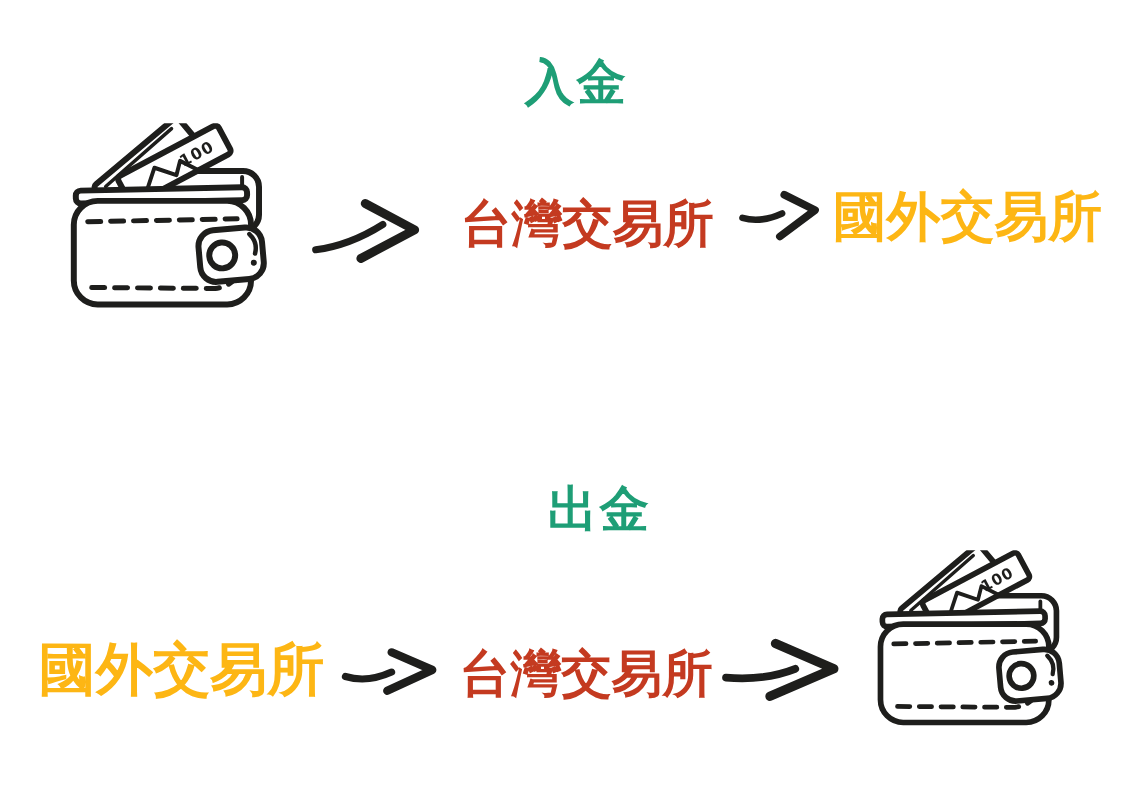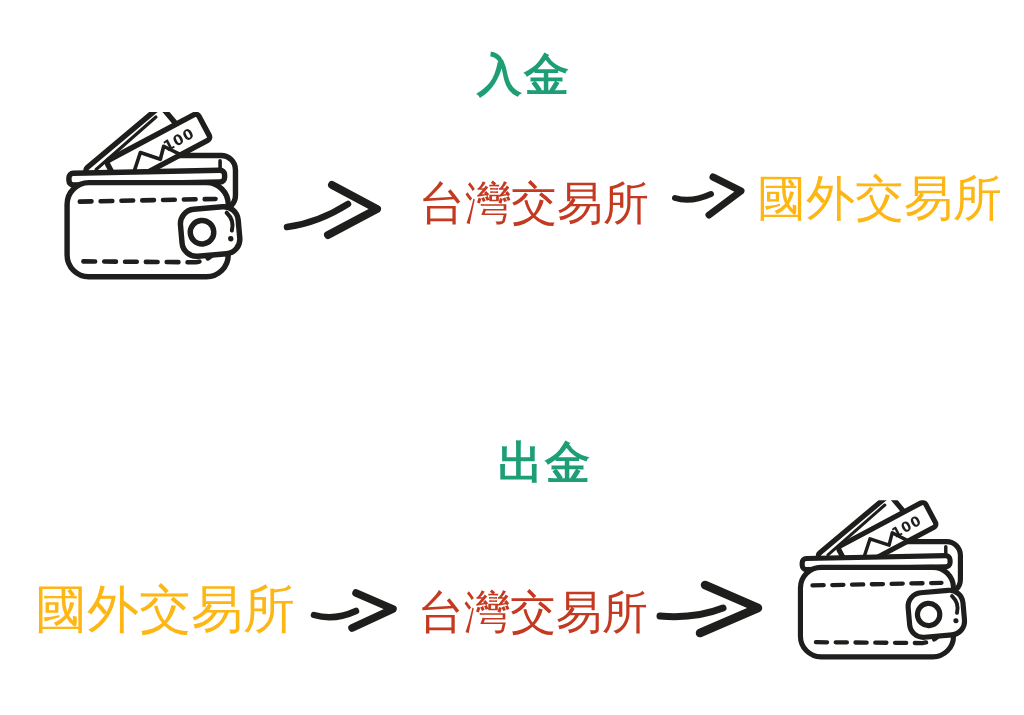--- a/index.html
+++ b/index.html
@@ -27,21 +27,21 @@
     transform: translateX(-50%);
     font-size: 45px;
     font-weight: 800;
     letter-spacing: 2px;
     line-height: 1;
     color: var(--title-green);
     white-space: nowrap;
   }
   .node {
     position: absolute;
-    font-weight: 400;
+    font-weight: 700;
     line-height: 1.15;
     white-space: nowrap;
   }
   .node-red    { color: var(--taiwan-red); }
   .node-yellow { color: var(--foreign-yellow); }
 
   svg { display: block; overflow: visible; }
 
   .arrow-stroke {
     fill: none;

